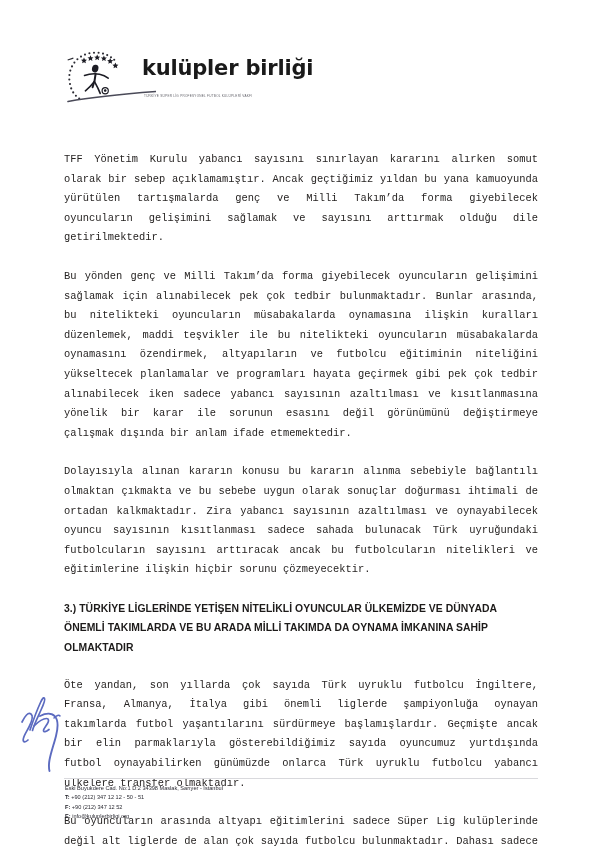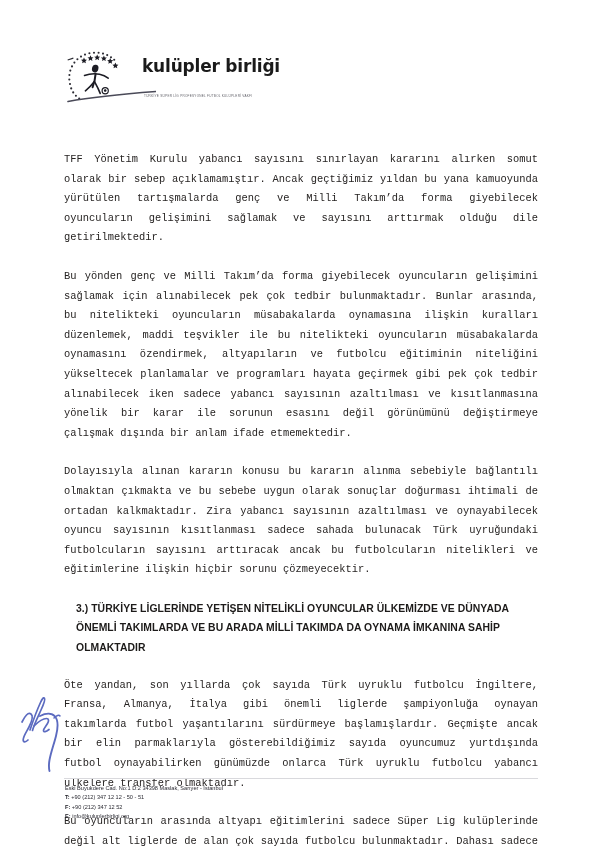--- a/index.html
+++ b/index.html
@@ -42,21 +42,21 @@
     left: 0;
     top: 0;
     width: 92px;
     height: 62px;
   }
   .logo-word {
     position: absolute;
     left: 78px;
     top: 12px;
     font-family: "DejaVu Sans", sans-serif;
-    font-size: 17px;
+    font-size: 21px;
     font-weight: 700;
     letter-spacing: -0.2px;
     color: #1a1a1a;
     white-space: nowrap;
   }
   .logo-sub {
     position: absolute;
     left: 80px;
     top: 50px;
     font-family: "Liberation Sans", sans-serif;
@@ -87,21 +87,21 @@
     letter-spacing: 0.02px;
   }
   .para:last-child { margin-bottom: 4px; }
 
   .heading {
     font-family: "Liberation Sans", "DejaVu Sans", sans-serif;
     font-size: 10.4px;
     line-height: 19.6px;
     font-weight: 700;
     color: #1d1b1a;
-    margin: 0 0 18px 12px;
+    margin: 0 0 18px 0;
     text-align: left;
     letter-spacing: 0.05px;
   }
 
   
   .signature {
     position: absolute;
     left: 18px;
     top: 688px;
     width: 86px;

